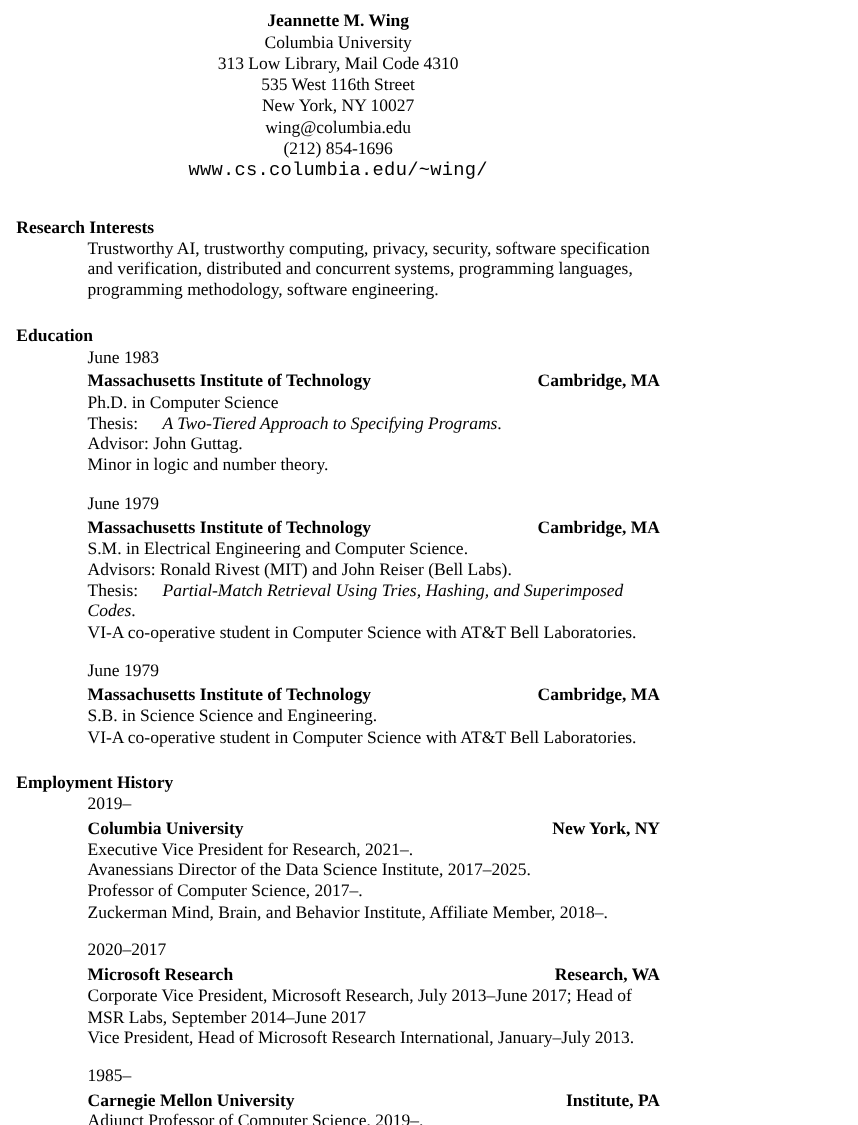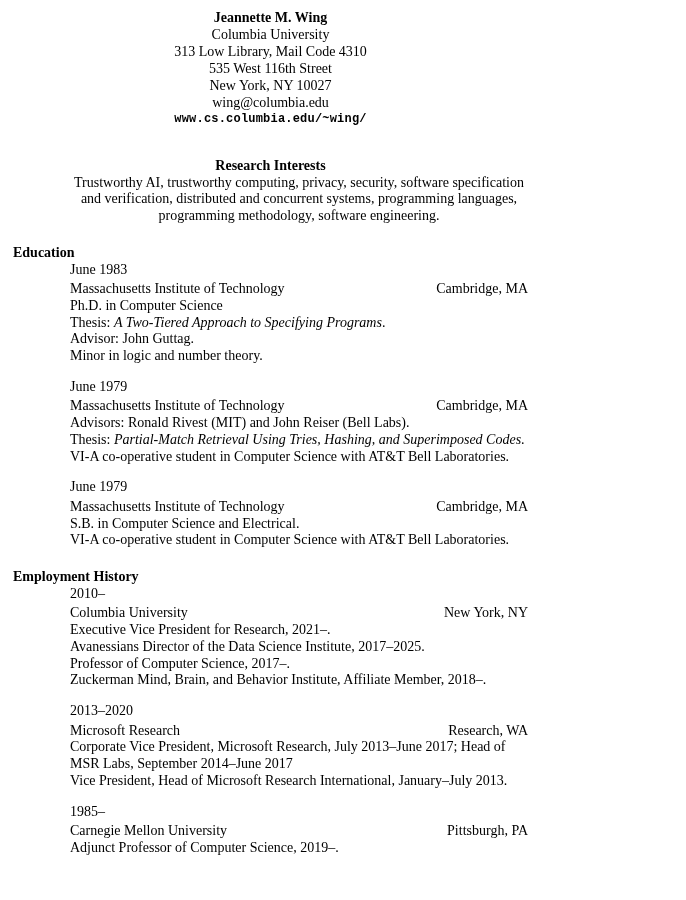--- a/index.html
+++ b/index.html
@@ -16,53 +16,54 @@
   .page {
     width: 546px;
     height: 900px;
     padding: 9px 18px 0 13px;
   }
   
   .cv-header { text-align: center; line-height: 17px; }
   .cv-header .name { font-weight: bold; }
   .cv-header .url {
     font-family: "Liberation Mono", "DejaVu Sans Mono", monospace;
-    font-size: 12px;
+    font-size: 15px;
     letter-spacing: 0.2px;
-    font-weight: bold;
   }
   
   .section { margin-top: 20px; }
-  .section.first { margin-top: 30px; text-align: center; }
+  .section.first { margin-top: 30px; }
   .section-title { font-weight: bold; }
   .indent { margin-left: 57px; }
   
   .entry { margin-top: 0; }
   .entry + .entry { margin-top: 14px; }
   .inst-row {
     margin-top: 3px;
     display: flex;
     justify-content: space-between;
     align-items: baseline;
+    font-weight: bold;
   }
   .inst-row .loc { text-align: right; white-space: nowrap; }
-  .detail-line em { font-style: italic; }
+  .detail-line em { font-style: italic; margin-left: 16px; }
 </style>
 </head>
 <body>
 
 <div class="page">
 
   <header class="cv-header">
     <div class="name">Jeannette M. Wing</div>
     <div>Columbia University</div>
     <div>313 Low Library, Mail Code 4310</div>
     <div>535 West 116th Street</div>
     <div>New York, NY 10027</div>
     <div>wing@columbia.edu</div>
+    <div>(212) 854-1696</div>
     <div class="url">www.cs.columbia.edu/~wing/</div>
   </header>
 
   <section class="section first">
     <div class="section-title">Research Interests</div>
     <div class="indent">
       <p>Trustworthy AI, trustworthy computing, privacy, security, software specification and verification, distributed and concurrent systems, programming languages, programming methodology, software engineering.</p>
     </div>
   </section>
 
@@ -81,69 +82,70 @@
         <div class="detail-line"><span>Advisor: John Guttag.</span><em></em><span></span></div>
         <div class="detail-line"><span>Minor in logic and number theory.</span><em></em><span></span></div>
       </article>
 
       <article class="entry">
         <div class="date">June 1979</div>
         <div class="inst-row">
           <span class="inst">Massachusetts Institute of Technology</span>
           <span class="loc">Cambridge, MA</span>
         </div>
+        <div class="detail-line"><span>S.M. in Electrical Engineering and Computer Science.</span><em></em><span></span></div>
         <div class="detail-line"><span>Advisors: Ronald Rivest (MIT) and John Reiser (Bell Labs).</span><em></em><span></span></div>
         <div class="detail-line"><span>Thesis: </span><em>Partial-Match Retrieval Using Tries, Hashing, and Superimposed Codes</em><span>.</span></div>
         <div class="detail-line"><span>VI-A co-operative student in Computer Science with AT&amp;T Bell Laboratories.</span><em></em><span></span></div>
       </article>
 
       <article class="entry">
         <div class="date">June 1979</div>
         <div class="inst-row">
           <span class="inst">Massachusetts Institute of Technology</span>
           <span class="loc">Cambridge, MA</span>
         </div>
-        <div class="detail-line"><span>S.B. in Computer Science and Electrical.</span><em></em><span></span></div>
+        <div class="detail-line"><span>S.B. in Science Science and Engineering.</span><em></em><span></span></div>
         <div class="detail-line"><span>VI-A co-operative student in Computer Science with AT&amp;T Bell Laboratories.</span><em></em><span></span></div>
       </article>
 
     </div>
   </section>
 
   <section class="section">
     <div class="section-title">Employment History</div>
     <div class="indent">
 
       <article class="entry">
-        <div class="date">2010–</div>
+        <div class="date">2019–</div>
         <div class="inst-row">
           <span class="inst">Columbia University</span>
           <span class="loc">New York, NY</span>
         </div>
         <div class="detail-line"><span>Executive Vice President for Research, 2021–.</span></div>
         <div class="detail-line"><span>Avanessians Director of the Data Science Institute, 2017–2025.</span></div>
         <div class="detail-line"><span>Professor of Computer Science, 2017–.</span></div>
         <div class="detail-line"><span>Zuckerman Mind, Brain, and Behavior Institute, Affiliate Member, 2018–.</span></div>
       </article>
 
       <article class="entry">
-        <div class="date">2013–2020</div>
+        <div class="date">2020–2017</div>
         <div class="inst-row">
           <span class="inst">Microsoft Research</span>
           <span class="loc">Research, WA</span>
         </div>
         <div class="detail-line"><span>Corporate Vice President, Microsoft Research, July 2013–June 2017; Head of MSR Labs, September 2014–June 2017</span></div>
         <div class="detail-line"><span>Vice President, Head of Microsoft Research International, January–July 2013.</span></div>
       </article>
 
       <article class="entry">
         <div class="date">1985–</div>
         <div class="inst-row">
           <span class="inst">Carnegie Mellon University</span>
-          <span class="loc">Pittsburgh, PA</span>
+          <span class="loc">Institute, PA</span>
         </div>
         <div class="detail-line"><span>Adjunct Professor of Computer Science, 2019–.</span></div>
       </article>
 
     </div>
   </section>
 
 </div>
 
 </body></html>

